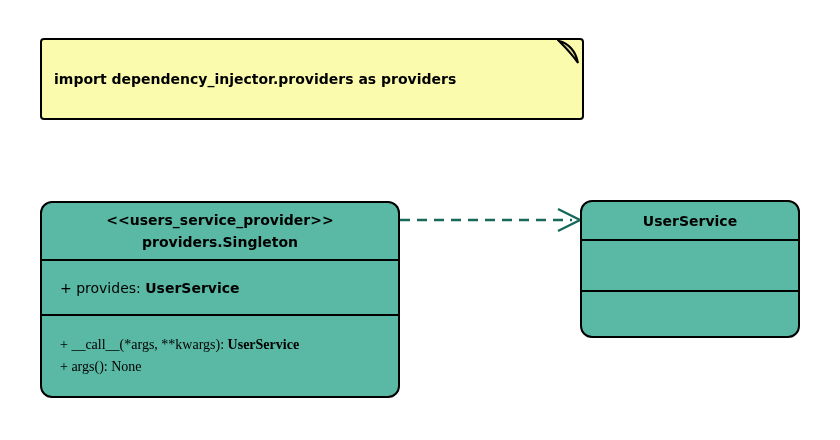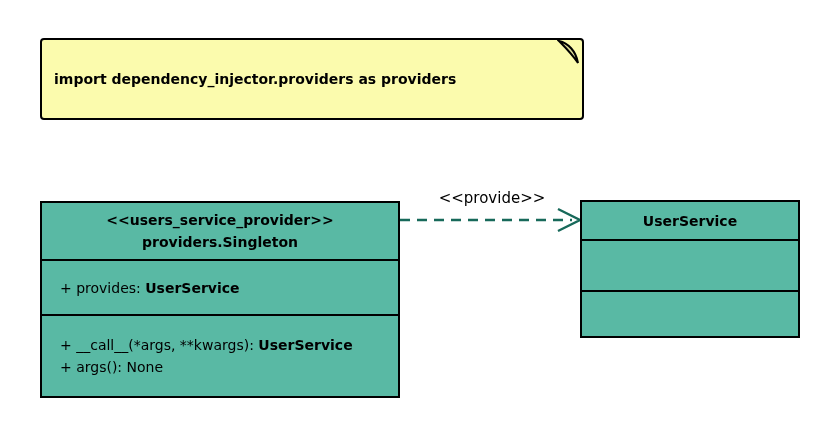--- a/index.html
+++ b/index.html
@@ -44,21 +44,21 @@
     width: 26px;
     height: 26px;
   }
 
   
   .uml-class {
     position: absolute;
     box-sizing: border-box;
     background: var(--class-fill, #59B9A4);
     border: 2px solid var(--border-color, #000);
-    border-radius: 0;
+    border-radius: 12px;
     overflow: hidden;
     display: flex;
     flex-direction: column;
   }
   .provider-class {
     left: 40px;
     top: 201px;
     width: 360px;
     height: 197px;
   }
@@ -79,21 +79,21 @@
     flex-direction: column;
     justify-content: center;
     text-align: center;
     font-weight: bold;
     font-size: 14px;
     line-height: 22px;
   }
   .provider-class .class-header { height: 56px; }
   .service-class .class-header  { height: 37px; }
   .provider-class .attr-compartment   { height: 55px; }
-  .provider-class .method-compartment { flex: 1; }
+  .provider-class .method-compartment { flex: 1; font-family: Liberation Serif, serif; }
   .service-class .attr-compartment    { height: 51px; }
   .service-class .method-compartment  { flex: 1; }
   .attr-compartment, .method-compartment {
     display: flex;
     flex-direction: column;
     justify-content: center;
   }
   .member {
     font-size: 14px;
     line-height: 22px;
@@ -148,21 +148,20 @@
       <div class="member">
         <span>+ args(): None</span><b></b>
       </div>
     </div>
   </div>
 
   <svg class="arrow-svg" viewBox="0 0 192 32">
     <line x1="4" y1="15" x2="176" y2="15" stroke="var(--arrow-color, #17695A)" stroke-width="2.4" stroke-dasharray="10,7"></line>
     <polyline points="162,4 184,15 162,26" fill="none" stroke="var(--arrow-color, #17695A)" stroke-width="2.4"></polyline>
   </svg>
-  <div class="arrow-label">&lt;&lt;provide&gt;&gt;</div>
 
   <div class="uml-class service-class">
     <div class="compartment class-header">
       <div>UserService</div>
     </div>
     <div class="compartment attr-compartment"></div>
     <div class="compartment method-compartment"></div>
   </div>
 
 </div>

